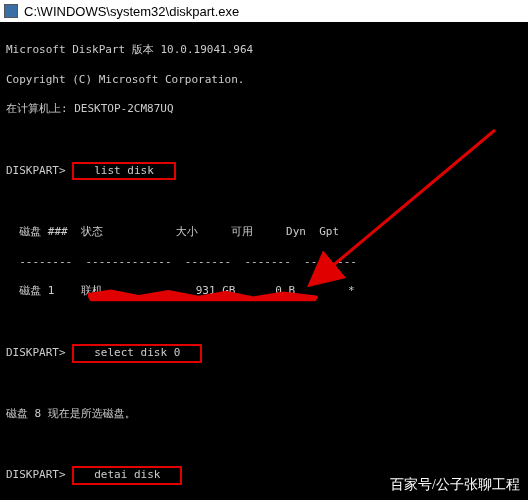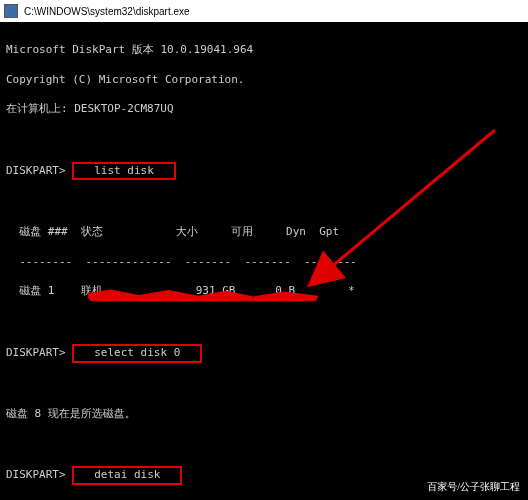--- a/index.html
+++ b/index.html
@@ -13,21 +13,21 @@
     overflow: hidden;
     position: relative;
   }
   .titlebar {
     height: 22px;
     background: #fff;
     color: #000;
     display: flex;
     align-items: center;
     padding: 0 4px;
-    font-size: 10px;
+    font-size: 13px;
     font-family: "Segoe UI", sans-serif;
   }
   .titlebar .icon {
     width: 14px;
     height: 14px;
     background: #3a6ea5;
     margin-right: 6px;
     display: inline-block;
     border: 1px solid #555;
   }
@@ -57,21 +57,21 @@
     height: 14px;
     background: #e00000;
     border-radius: 6px;
     clip-path: polygon(0 35%, 10% 10%, 22% 50%, 35% 15%, 48% 55%, 60% 20%, 72% 60%, 85% 25%, 100% 55%, 100% 95%, 0 95%);
   }
   .watermark {
     position: absolute;
     right: 8px;
     bottom: 6px;
     color: #fff;
-    font-size: 10px;
+    font-size: 14px;
     font-family: "SimSun", serif;
     text-shadow: 0 0 3px #000, 0 0 3px #000;
   }
   .tblhdr { color: #ccc; }
   .row { color: #ccc; }
 </style>
 </head>
 <body>
 
 <div class="titlebar">

